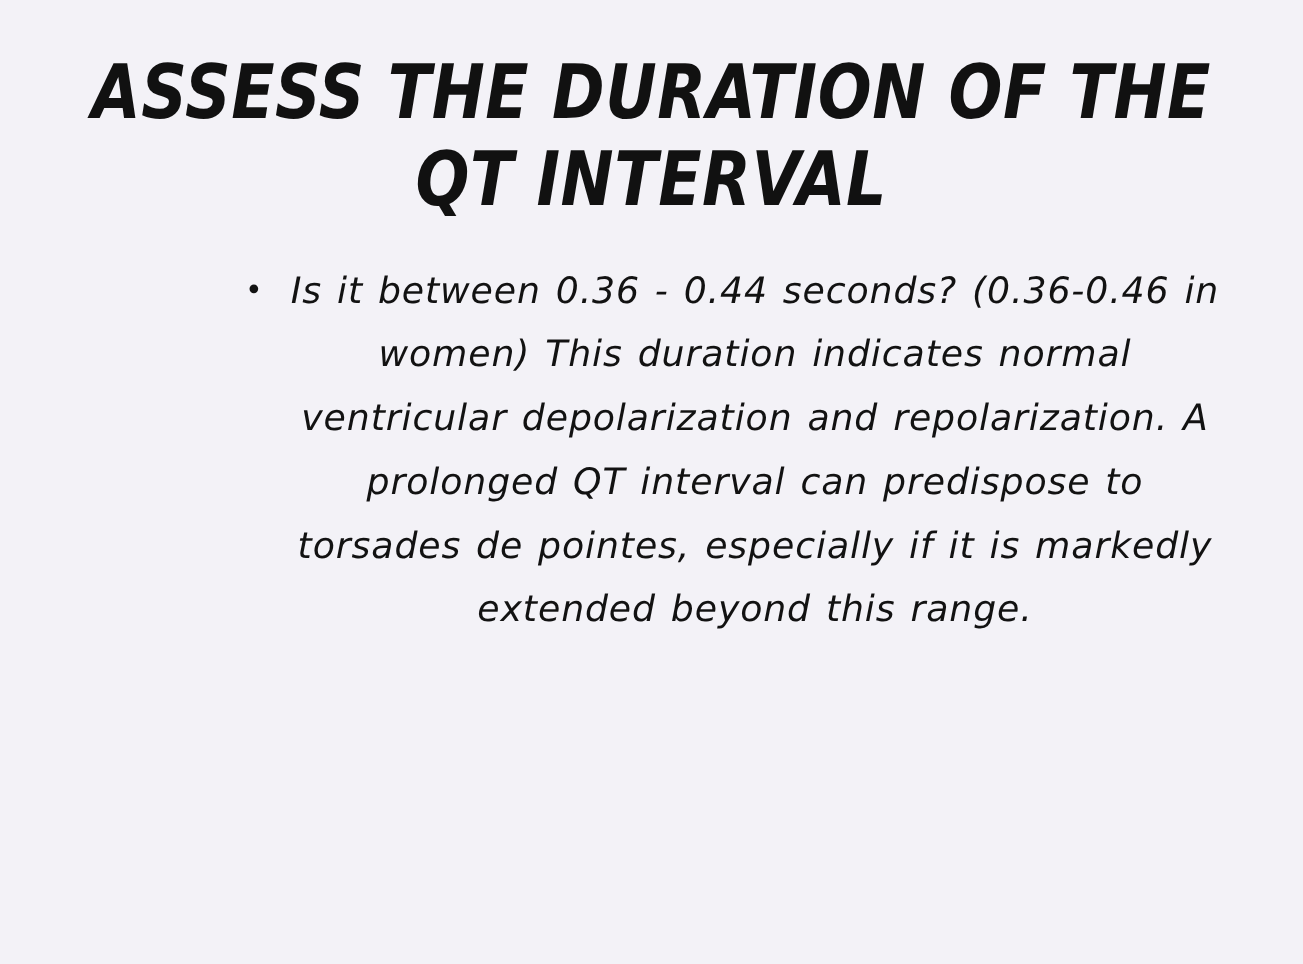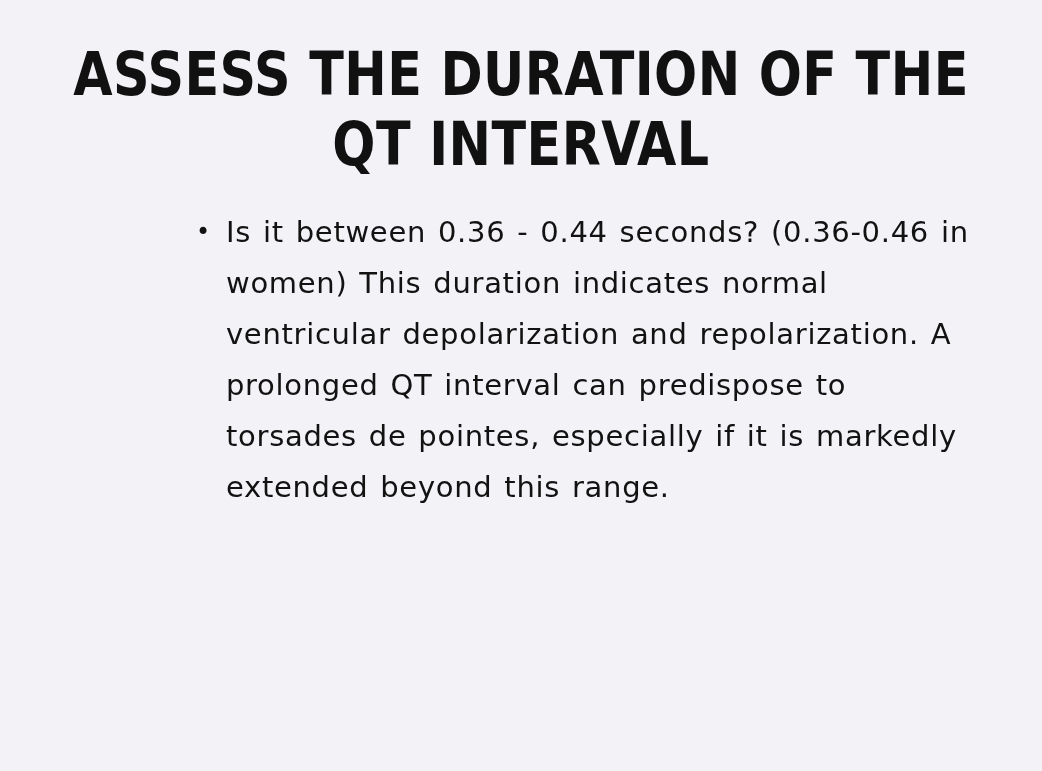--- a/index.html
+++ b/index.html
@@ -12,40 +12,42 @@
     background: #f3f2f7;
     font-family: "DejaVu Sans", sans-serif;
     overflow: hidden;
   }
   .slide {
     width: 1042px;
     height: 771px;
     background: #f3f2f7;
     box-sizing: border-box;
     position: relative;
+    font-style: italic;
   }
   .title {
     margin: 0;
     padding: 40px 28px 0 28px;
     text-align: center;
     font-family: "DejaVu Sans", sans-serif;
     font-weight: 900;
     font-size: 60px;
     line-height: 1.16;
     letter-spacing: 0.5px;
     color: #111111;
     text-transform: uppercase;
     font-stretch: condensed;
     transform: scaleX(0.94);
     transform-origin: center top;
   }
   .body-list {
     margin: 28px 0 0 0;
     padding: 0 60px 0 196px;
     list-style: none;
+    text-align: center;
   }
   .bullet-item {
     position: relative;
     font-family: "DejaVu Sans", sans-serif;
     font-size: 29px;
     line-height: 51px;
     color: #121212;
     letter-spacing: 0.7px;
     word-spacing: 2px;
     margin-bottom: 2px;

